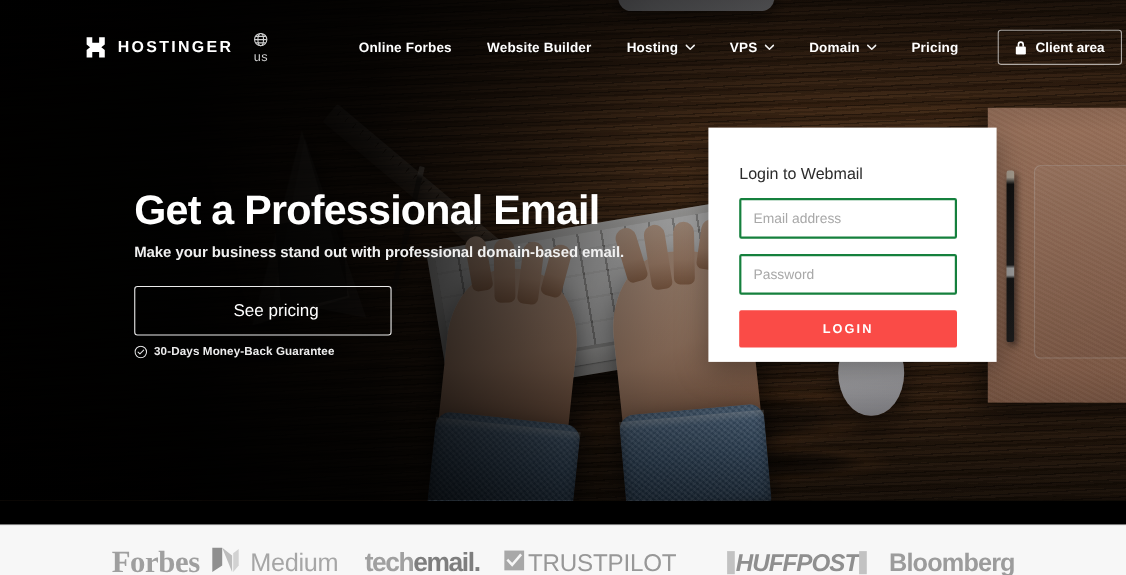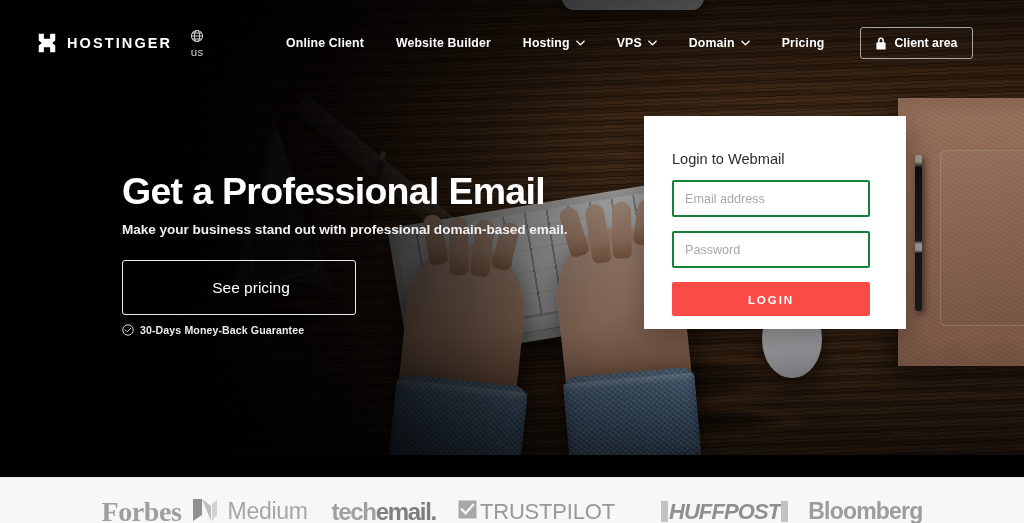--- a/index.html
+++ b/index.html
@@ -209,21 +209,21 @@
         rgba(0,0,0,.985) 0%, rgba(0,0,0,.975) 17%,
         rgba(0,0,0,.86) 33%, rgba(0,0,0,.60) 46%,
         rgba(0,0,0,.34) 58%, rgba(4,2,1,.20) 70%, rgba(8,4,2,.14) 100%),
       linear-gradient(180deg, rgba(0,0,0,.55) 0%, rgba(0,0,0,.10) 26%, rgba(0,0,0,.14) 74%, rgba(0,0,0,.42) 100%);
   }
 
   
   .navbar{
     position:absolute; left:0; top:0; width:1024px; height:86px;
     display:flex; align-items:center; z-index:40;
-    padding:0 0 0 36px;
+    padding:0 0 0 76px;
   }
   .brand{ display:flex; align-items:center; gap:9px; }
   .brand-mark{ width:22px; height:22px; }
   .brand-name{
     color:#fff; font-size:14.5px; font-weight:700;
     letter-spacing:2.1px;
   }
   .locale{
     display:flex; align-items:center; gap:3px; margin-left:18px;
     color:#cfcfcf; font-size:11.5px; letter-spacing:.3px;flex-direction:column;
@@ -254,21 +254,21 @@
   .h1{
     color:#fff; font-size:37.5px; font-weight:700; line-height:1.05;
     letter-spacing:-.7px; white-space:nowrap;
   }
   .sub{
     color:#f0f0f0; font-size:13.6px; font-weight:600; margin-top:11px;
     letter-spacing:-.05px; white-space:nowrap;
   }
   .cta{
     display:flex; align-items:center; justify-content:center;
-    width:234px; height:55px; margin-top:23px;
+    width:234px; height:45px; margin-top:23px;
     border:1px solid rgba(255,255,255,.92); border-radius:3px;
     color:#fff; font-size:15.5px; font-weight:400; cursor:pointer;
     background:transparent;
     padding-left:24px;
   }
   .guarantee{
     display:flex; align-items:center; gap:6px; margin-top:9px;
     color:#ededed; font-size:10.6px; font-weight:700; letter-spacing:.1px;
   }
   .check{ width:12px; height:12px; display:block; }
@@ -412,21 +412,21 @@
           <line x1="2.7" y1="4.6" x2="13.3" y2="4.6"></line>
           <line x1="2.7" y1="11.4" x2="13.3" y2="11.4"></line>
         </svg>
       </span>
       <span>us</span>
     </div>
 
     <div class="nav-links">
 
       <div class="nav-link">
-        <span>Online Client</span>
+        <span>Online Forbes</span>
       </div>
 
       <div class="nav-link">
         <span>Website Builder</span>
       </div>
 
       <div class="nav-link">
         <span>Hosting</span>
         <span>
           <svg class="caret" viewBox="0 0 12 8" fill="none" stroke="#fff" stroke-width="1.9" stroke-linecap="round" stroke-linejoin="round">

